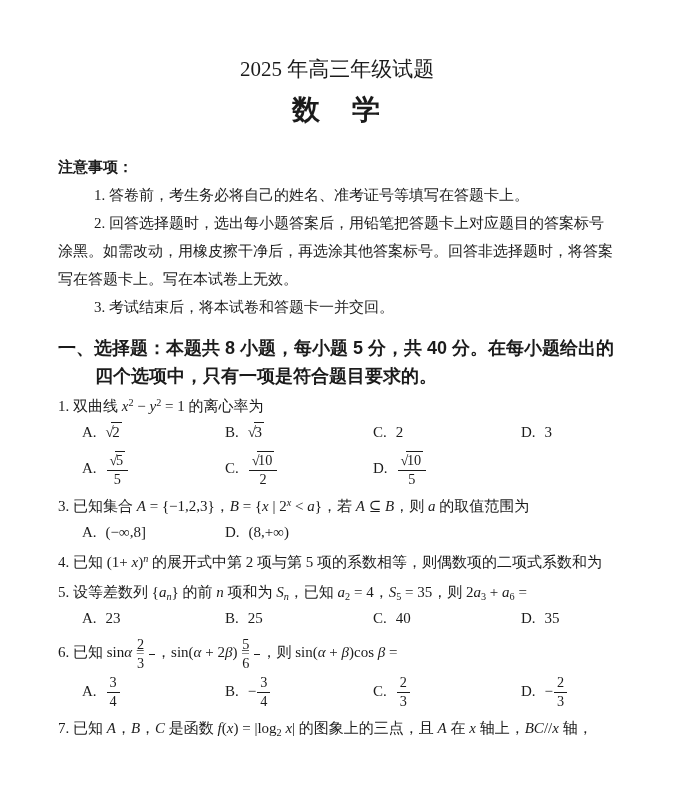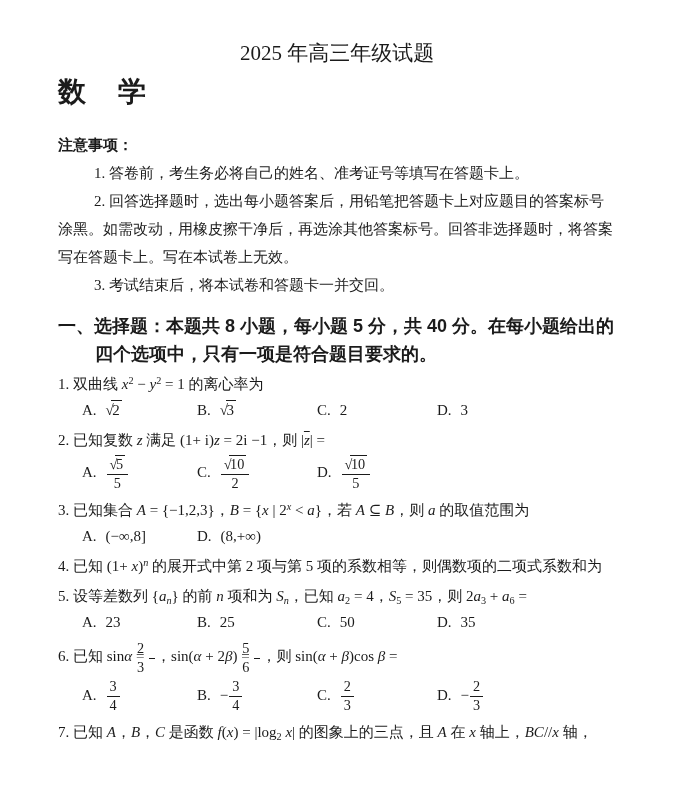--- a/index.html
+++ b/index.html
@@ -3,45 +3,45 @@
 <meta charset="utf-8">
 <style>
   html,body{margin:0;padding:0;}
   body{
     width:673px;height:789px;background:#ffffff;color:#1b1b1b;
     font-family:"Liberation Serif","DejaVu Serif",serif;
     -webkit-font-smoothing:antialiased;
   }
   .sheet{
     box-sizing:border-box;width:673px;height:789px;
-    padding:40px 57px 0 58px;overflow:hidden;background:#fff;
+    padding:56px 57px 0 58px;overflow:hidden;background:#fff;
   }
   .title{text-align:center;font-size:21px;line-height:27px;font-weight:normal;}
   .subject{
-    font-size:28px;font-weight:bold;line-height:38px;
+    text-align:center;font-size:28px;font-weight:bold;line-height:38px;
     margin-top:8px;letter-spacing:2px;
-    font-family:Liberation Mono, monospace;
+    font-family:Liberation Sans, sans-serif;
   }
-  .notice{margin-top:18px;font-size:15px;line-height:28px;}
+  .notice{margin-top:24px;font-size:15px;line-height:28px;}
   .notice-heading{
     font-weight:bold;font-size:15px;
     font-family:"Liberation Sans","DejaVu Sans",sans-serif;
   }
   .notice-item{margin:0;text-indent:2.4em;}
   .section-heading{
     margin-top:13px;font-size:18px;line-height:28px;font-weight:bold;
     font-family:"Liberation Sans","DejaVu Sans",sans-serif;
     padding-left:37px;text-indent:-37px;
   }
   .questions{margin-top:3px;font-size:15px;}
   .question{margin-bottom:4px;}
   .stem{line-height:26px;padding-left:23px;text-indent:-23px;}
   .options{
     display:grid;grid-template-columns:115px 120px 120px 1fr;
-    padding-left:24px;line-height:26px;align-items:center;
+    padding-left:24px;line-height:26px;align-items:center;gap:28px;
   }
   .opt{white-space:nowrap;}
   .olabel{margin-right:9px;}
   i{font-style:italic;}
   sup,sub{font-size:0.68em;line-height:0;}
   sup{vertical-align:0.5em;}
   sub{vertical-align:-0.25em;}
   .frac{
     display:inline-block;vertical-align:middle;text-align:center;
     line-height:1.08;margin:2px 1px;font-size:0.95em;
@@ -78,21 +78,20 @@
       <div class="stem">1. 双曲线 <i>x</i><sup>2</sup> − <i>y</i><sup>2</sup> = 1 的离心率为</div>
       <div class="options">
         <span class="opt"><span class="olabel">A.</span><span class="oval"><span class="sqrt"><span class="rad">√</span><span class="vinc">2</span></span></span></span>
         <span class="opt"><span class="olabel">B.</span><span class="oval"><span class="sqrt"><span class="rad">√</span><span class="vinc">3</span></span></span></span>
         <span class="opt"><span class="olabel">C.</span><span class="oval">2</span></span>
         <span class="opt"><span class="olabel">D.</span><span class="oval">3</span></span>
       </div>
     </div>
 
     <div class="question">
-      <div class="stem">2. 已知复数 <i>z</i> 满足 (1+ i)<i>z</i> = 2i −1，则 |<span class="obar"><i>z</i></span>| =</div>
       <div class="options">
         <span class="opt"><span class="olabel">A.</span><span class="oval"><span class="frac"><span class="fn"><span class="sqrt"><span class="rad">√</span><span class="vinc">5</span></span></span><span class="fd">5</span></span></span></span>
         <span class="opt"><span class="olabel">C.</span><span class="oval"><span class="frac"><span class="fn"><span class="sqrt"><span class="rad">√</span><span class="vinc">10</span></span></span><span class="fd">2</span></span></span></span>
         <span class="opt"><span class="olabel">D.</span><span class="oval"><span class="frac"><span class="fn"><span class="sqrt"><span class="rad">√</span><span class="vinc">10</span></span></span><span class="fd">5</span></span></span></span>
       </div>
     </div>
 
     <div class="question">
       <div class="stem">3. 已知集合 <i>A</i> = {−1,2,3}，<i>B</i> = {<i>x</i> | 2<sup><i>x</i></sup> &lt; <i>a</i>}，若 <i>A</i> ⊆ <i>B</i>，则 <i>a</i> 的取值范围为</div>
       <div class="options">
@@ -103,21 +102,21 @@
 
     <div class="question">
       <div class="stem">4. 已知 (1+ <i>x</i>)<sup><i>n</i></sup> 的展开式中第 2 项与第 5 项的系数相等，则偶数项的二项式系数和为</div>
     </div>
 
     <div class="question">
       <div class="stem">5. 设等差数列 {<i>a</i><sub><i>n</i></sub>} 的前 <i>n</i> 项和为 <i>S</i><sub><i>n</i></sub>，已知 <i>a</i><sub>2</sub> = 4，<i>S</i><sub>5</sub> = 35，则 2<i>a</i><sub>3</sub> + <i>a</i><sub>6</sub> =</div>
       <div class="options">
         <span class="opt"><span class="olabel">A.</span><span class="oval">23</span></span>
         <span class="opt"><span class="olabel">B.</span><span class="oval">25</span></span>
-        <span class="opt"><span class="olabel">C.</span><span class="oval">50</span></span>
+        <span class="opt"><span class="olabel">C.</span><span class="oval">40</span></span>
         <span class="opt"><span class="olabel">D.</span><span class="oval">35</span></span>
       </div>
     </div>
 
     <div class="question">
       <div class="stem">6. 已知 sin<i>α</i> = <span class="frac"><span class="fn">2</span><span class="fd">3</span></span>，sin(<i>α</i> + 2<i>β</i>) = <span class="frac"><span class="fn">5</span><span class="fd">6</span></span>，则 sin(<i>α</i> + <i>β</i>)cos <i>β</i> =</div>
       <div class="options">
         <span class="opt"><span class="olabel">A.</span><span class="oval"><span class="frac"><span class="fn">3</span><span class="fd">4</span></span></span></span>
         <span class="opt"><span class="olabel">B.</span><span class="oval">−<span class="frac"><span class="fn">3</span><span class="fd">4</span></span></span></span>
         <span class="opt"><span class="olabel">C.</span><span class="oval"><span class="frac"><span class="fn">2</span><span class="fd">3</span></span></span></span>

